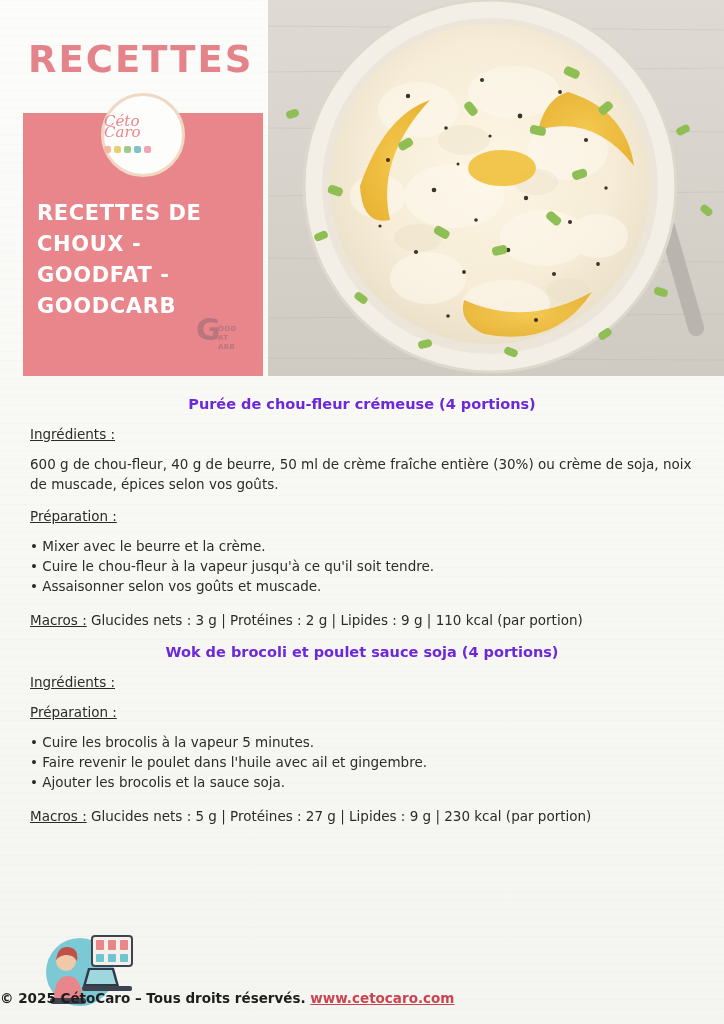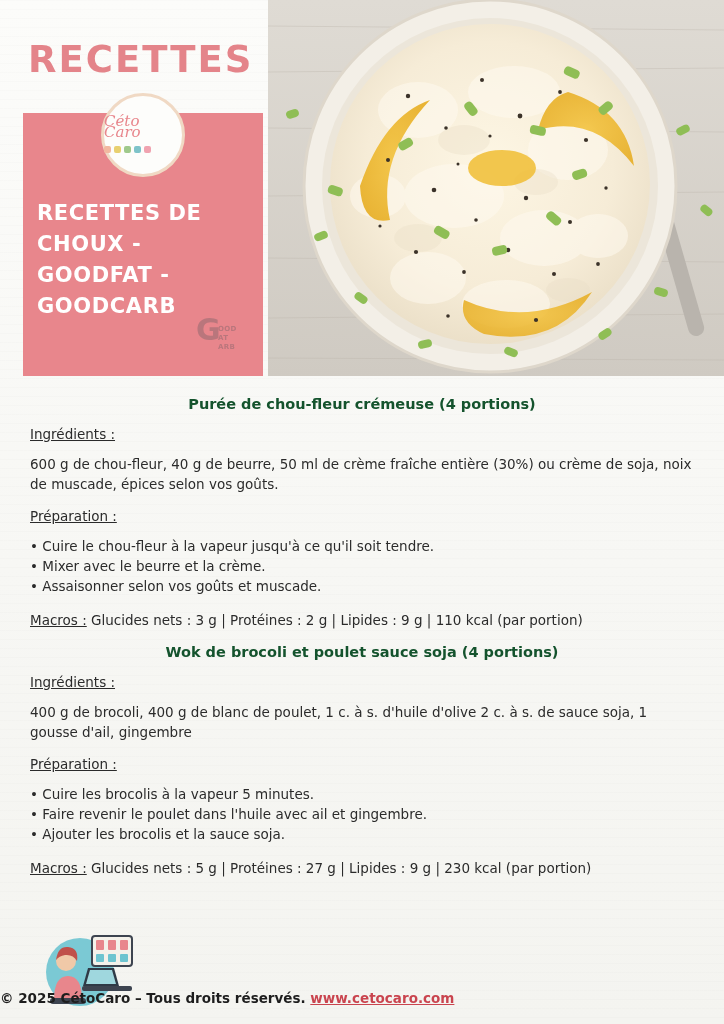--- a/index.html
+++ b/index.html
@@ -164,21 +164,21 @@
     top: 396px;
     left: 0;
     width: 724px;
     z-index: 2;
   }
 
   .recipe-title {
     text-align: center;
     font-size: 14.5px;
     font-weight: bold;
-    color: #14532d;
+    color: #6d28d9;
     font-family: "DejaVu Sans", sans-serif;
     margin: 0 0 10px 0;
   }
 
   .section {
     padding: 0 30px;
   }
 
   .lbl {
     font-size: 13.5px;
@@ -401,38 +401,37 @@
 
 <div class="content">
 
   <div class="recipe">
     <div class="recipe-title">Purée de chou-fleur crémeuse (4 portions)</div>
     <div class="section">
       <div class="lbl">Ingrédients :</div>
       <p class="para">600 g de chou-fleur, 40 g de beurre, 50 ml de crème fraîche entière (30%) ou crème de soja, noix de muscade, épices selon vos goûts.</p>
       <div class="lbl">Préparation :</div>
       <ul class="steps">
+        <li>• Mixer avec le beurre et la crème.</li>
         <li>• Cuire le chou-fleur à la vapeur jusqu'à ce qu'il soit tendre.</li>
-        <li>• Mixer avec le beurre et la crème.</li>
         <li>• Assaisonner selon vos goûts  et muscade.</li>
       </ul>
       <div class="macros">
         <u>Macros :</u>
         <span>Glucides nets : 3 g | Protéines : 2 g | Lipides : 9 g | 110 kcal (par portion)</span>
       </div>
     </div>
   </div>
 
   <div class="gap-1"></div>
 
   <div class="recipe">
     <div class="recipe-title">Wok de brocoli et poulet sauce soja (4 portions)</div>
     <div class="section">
       <div class="lbl">Ingrédients :</div>
-      <p class="para">400 g de brocoli, 400 g de blanc de poulet, 1 c. à s. d'huile d'olive 2 c. à s. de sauce soja, 1 gousse d'ail, gingembre</p>
       <div class="lbl">Préparation :</div>
       <ul class="steps">
         <li>• Cuire les brocolis à la vapeur 5 minutes.</li>
         <li>• Faire revenir le poulet dans l'huile avec ail et gingembre.</li>
         <li>• Ajouter les brocolis et la sauce soja.</li>
       </ul>
       <div class="macros">
         <u>Macros :</u>
         <span>Glucides nets : 5 g | Protéines : 27 g | Lipides : 9 g | 230 kcal (par portion)</span>
       </div>

